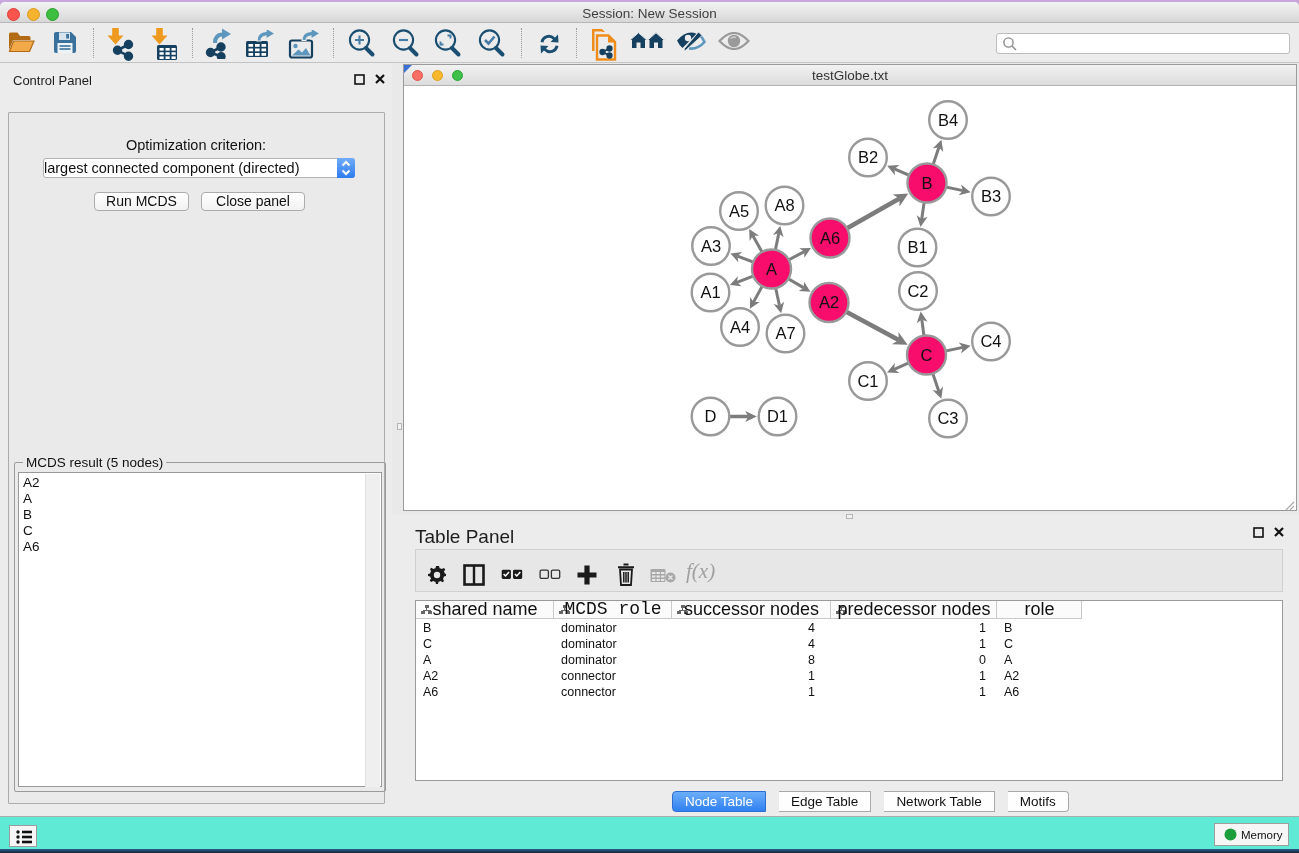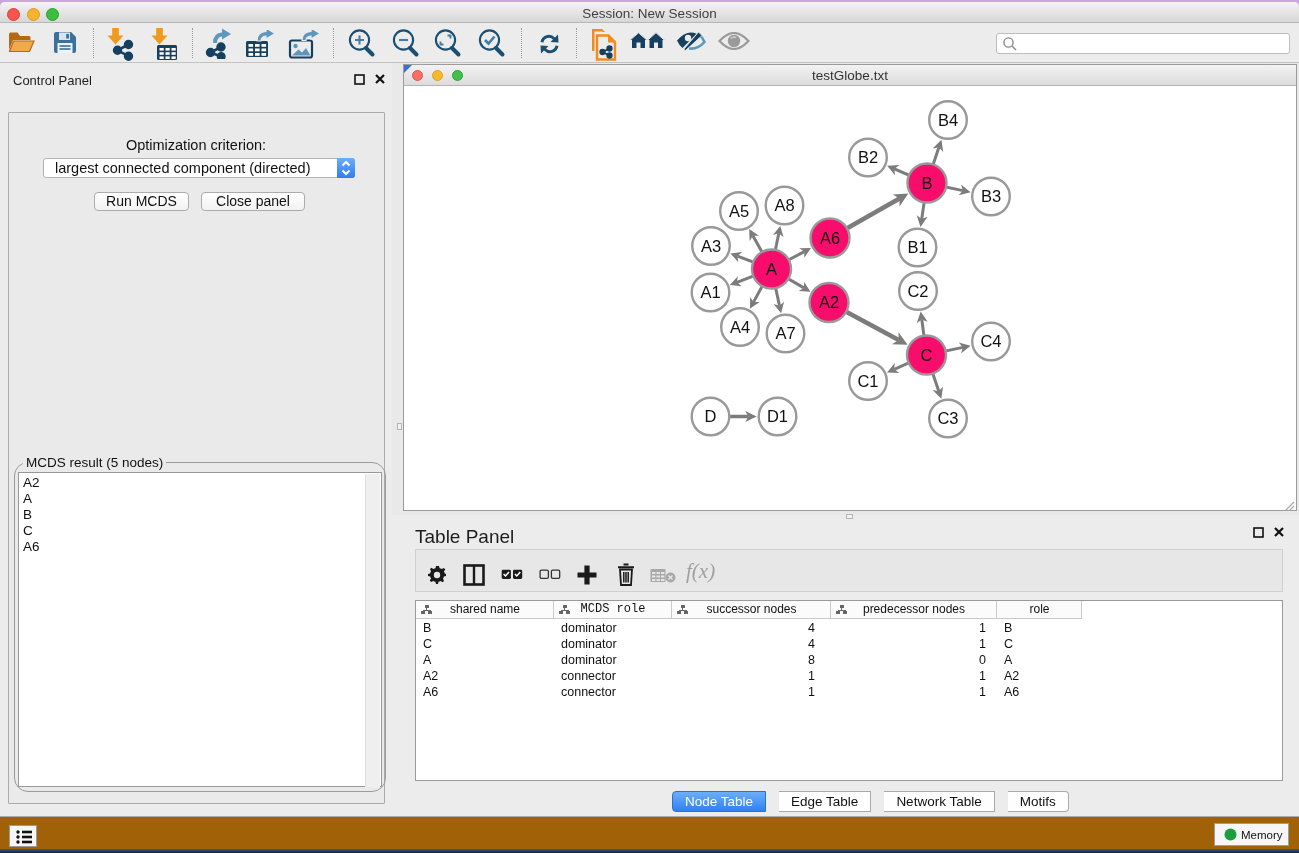--- a/index.html
+++ b/index.html
@@ -18,60 +18,60 @@
 
 .cpanel { position:absolute; left:0; top:0; width:392px; height:753px; background:#ececec; }
 .cp-title { position:absolute; left:13px; top:10px; font-size:13px; color:#1d1d1d; }
 .cp-icons { position:absolute; right:6px; top:9px; }
 .cp-box { position:absolute; left:8px; top:49px; width:377px; height:692px; border:1px solid #ababab; background:#eaeaea; border-radius:1px; }
 .tabs { position:absolute; left:78px; top:33px; height:20px; display:flex; z-index:5; }
 .tab { height:20px; line-height:19px; font-size:13.5px; color:#111; background:#fdfdfd; border:1px solid #a9a9a9; border-left:none; text-align:center; }
 .tab.first { border-left:1px solid #a9a9a9; border-radius:4px 0 0 4px; }
 .tab.sel { background:linear-gradient(#6faef8,#2d7ef1); color:#fff; border-color:#2d6fd0; border-radius:0 4px 4px 0; }
 .opt-label { position:absolute; left:0; width:100%; top:74px; text-align:center; font-size:14.5px; color:#111; }
-.combo { position:absolute; left:43px; top:95px; width:312px; height:20px; background:#fff; border:1px solid #b2b2b2; border-radius:3px; font-size:14.5px; color:#111; line-height:18px; padding-left:11px; }
+.combo { position:absolute; left:43px; top:95px; width:312px; height:20px; background:#fff; border:1px solid #b2b2b2; border-radius:3px; font-size:14.5px; color:#111; line-height:18px; }
 .combo-btn { position:absolute; right:-1px; top:-1px; width:18px; height:20px; border-radius:0 3px 3px 0; background:linear-gradient(#70acf8,#2e7cf0); }
 .btn { position:absolute; height:19px; background:linear-gradient(#ffffff,#f2f2f2); border:1px solid #acacac; border-radius:4px; font-size:14px; color:#111; text-align:center; line-height:17px; }
-.fieldset { position:absolute; left:14px; top:399px; width:372px; height:330px; border:1px solid #9b9b9b; border-radius:14px; }
+.fieldset { position:absolute; left:14px; top:399px; width:372px; height:330px; border:1px solid #9b9b9b; border-radius:2px; }
 .fs-legend { position:absolute; left:8px; top:-8px; background:#eaeaea; padding:0 3px; font-size:13.5px; color:#111; }
 .fs-list { position:absolute; left:3px; top:9px; width:364px; height:315px; background:#fff; border:1px solid #989898; font-size:13.5px; color:#111; line-height:15.9px; padding:2px 0 0 4px; }
 .fs-scroll { position:absolute; right:1px; top:1px; width:15px; height:313px; background:#efefef; border-left:1px solid #e0e0e0; }
 
 .rightside { position:absolute; left:392px; top:0; width:907px; height:755px; background:#e9e9e9; }
 .netwin { position:absolute; left:11px; top:1px; width:894px; height:447px; background:#fff; border:1px solid #9b9b9b; }
 .net-tb { position:absolute; left:0; top:0; width:892px; height:21px; background:linear-gradient(#f2f2f2,#dcdcdc); border-bottom:1px solid #b3b3b3; }
 .ntl { position:absolute; top:4.5px; width:11px; height:11px; border-radius:50%; }
 .net-title { position:absolute; left:0; right:0; top:3px; text-align:center; font-size:13.5px; color:#333; }
 
 .tpanel { position:absolute; left:0px; top:452px; width:907px; height:304px; background:#ececec; }
 .tp-title { position:absolute; left:23px; top:11px; font-size:19px; color:#1d1d1d; }
 .tp-toolbar { position:absolute; left:23px; top:34px; width:868px; height:43px; background:#e7e7e7; border:1px solid #d0d0d0;padding-left:40px; }
 .ttable { position:absolute; left:23px; top:85px; width:868px; height:181px; background:#fff; border:1px solid #9a9a9a; font-size:12.5px; }
 .trow { position:absolute; height:16px; line-height:16px; color:#111; }
 .btabs { position:absolute; left:280px; top:276px; height:21px; display:flex;gap:13px; }
 .btab { height:21px; line-height:20px; font-size:13.5px; color:#111; background:#fefefe; border:1px solid #a9a9a9; border-left:none; padding:0 12px; }
 .btab.sel { background:linear-gradient(#6caef9,#2f80f2); color:#fff; border-color:#2d6fd0; border-radius:4px 0 0 4px; border-left:1px solid #2d6fd0; }
 .btab.last { border-radius:0 4px 4px 0; }
 
-.statusbar { position:absolute; left:0; top:814px; width:1299px; height:33px; background:#a16207; border-top:1px solid #ababab; }
+.statusbar { position:absolute; left:0; top:814px; width:1299px; height:33px; background:#5eead4; border-top:1px solid #ababab; }
 .hamburger { position:absolute; left:9px; top:8px; width:28px; height:22px; background:#f6f6f6; border:1px solid #9b9b9b; }
 .membtn { position:absolute; right:10px; top:6px; width:75px; height:23px; background:#f6f6f6; border:1px solid #9e9e9e; font-size:11.5px; color:#111; display:flex; align-items:center; }
 .deskbot { position:absolute; left:0; top:849px; width:1299px; height:4px; background:linear-gradient(#2e5d8f,#12263f); }
 
 .thc { background:#fbfbfb; border-right:1px solid #c9c9c9; border-bottom:1px solid #c9c9c9; }
 .hicon { position:absolute; top:4px; width:11px; height:10px;
   background:
     linear-gradient(#666,#666) 3.5px 0/4px 3px no-repeat,
     linear-gradient(#666,#666) 0 6px/4px 3px no-repeat,
     linear-gradient(#666,#666) 7px 6px/4px 3px no-repeat,
     linear-gradient(#666,#666) 5px 2px/1px 3px no-repeat,
     linear-gradient(#666,#666) 2px 4.5px/7px 1px no-repeat,
     linear-gradient(#666,#666) 2px 4.5px/1px 2px no-repeat,
     linear-gradient(#666,#666) 8.5px 4.5px/1px 2px no-repeat; }
-.htxt { position:absolute; top:0; height:18px; line-height:17px; text-align:center; font-size:12px; color:#111; }
+.htxt { position:absolute; top:0; height:18px; line-height:17px; text-align:center; font-size:18px; color:#111; }
 .trnum { text-align:right; }
 </style></head>
 <body>
 <div class="appwin">
   <div class="titlebar">
     <span class="tl red"></span>
       <span class="tl yel"></span>
       <span class="tl grn"></span>
     <div class="wtitle">Session: New Session</div>
   </div>

